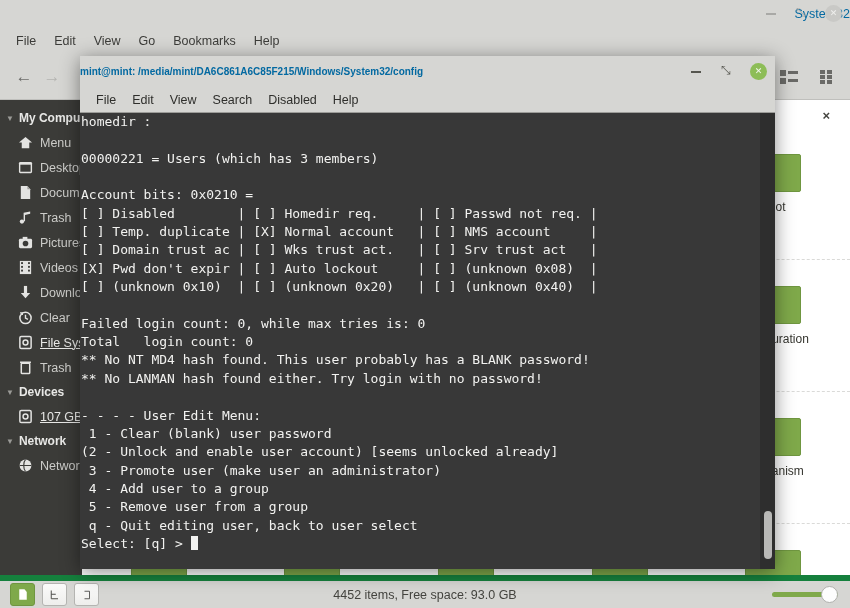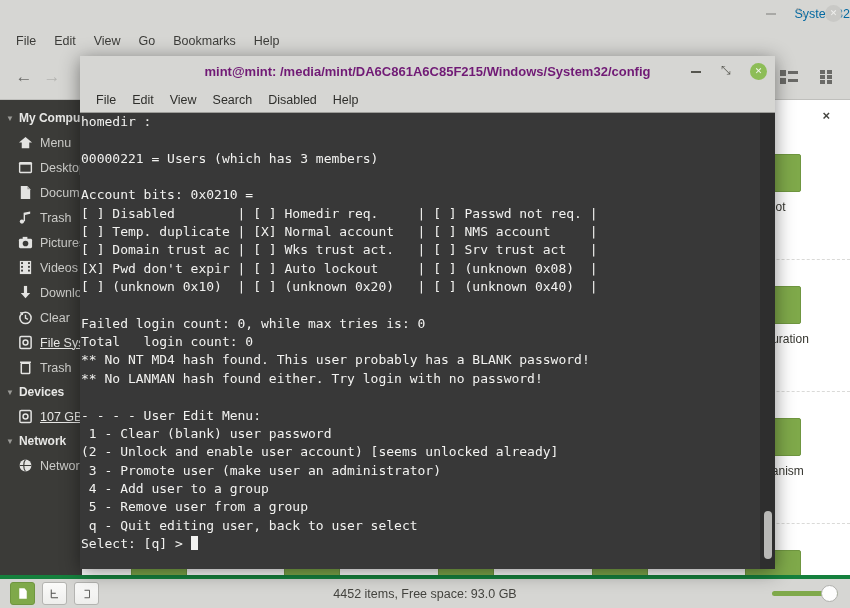--- a/index.html
+++ b/index.html
@@ -137,21 +137,21 @@
   }
   .folder-label {
     margin-top: 8px; font-size: 12px; color: #35352f;
     max-width: 96%; text-align: center; white-space: nowrap;
     overflow: hidden; text-overflow: ellipsis;
   }
 
   #fm-statusbar {
     height: 33px; flex: none;
     background: #d6d6d3;
-    border-top: 4px solid #15803d;
+    border-top: 6px solid #15803d;
     display: flex; align-items: center; padding: 0 10px;
     position: relative;
   }
   .sbtn {
     width: 25px; height: 23px; margin-right: 7px;
     border: 1px solid #b4b4b1; border-radius: 3px;
     background: linear-gradient(#fbfbfa,#eeeeec);
     display: flex; align-items: center; justify-content: center;
     font-size: 10px; color: #4a4a47;
   }
@@ -178,22 +178,22 @@
     box-shadow: 0 3px 18px rgba(0,0,0,0.45);
     display: flex; flex-direction: column;
   }
   #term-titlebar {
     height: 31px; flex: none;
     background: #d6d6d3;
     position: relative;
     display: flex; align-items: center;
   }
   #term-title {
-    position: absolute; left: 0; right: 0; text-align: center;
-    font-size: 13px; font-weight: bold; color: #701a75;
+    position: absolute; left: 0; right: 0; 
+    font-size: 10px; font-weight: bold; color: #0369a1;
   }
   #term-winbtns {
     position: absolute; right: 8px; display: flex; align-items: center; gap: 14px;
   }
   .tb-min::after {
     content:''; position:absolute; left:3px; top:8px; width:10px; height:2px;
     background:#56564f;
   }
   .tb-max::after {
     content:'⤡'; position:absolute; left:2px; top:-2px;

